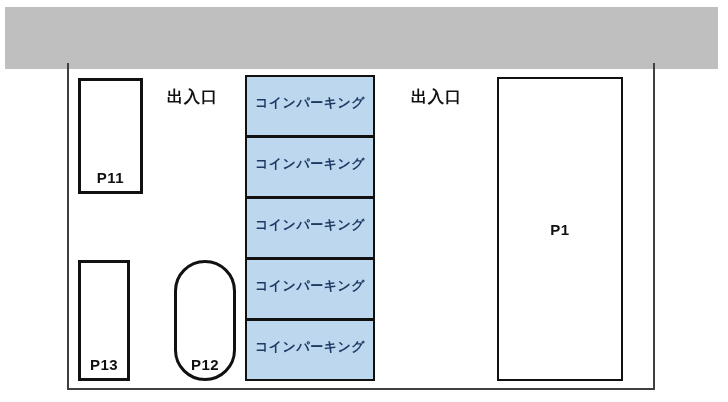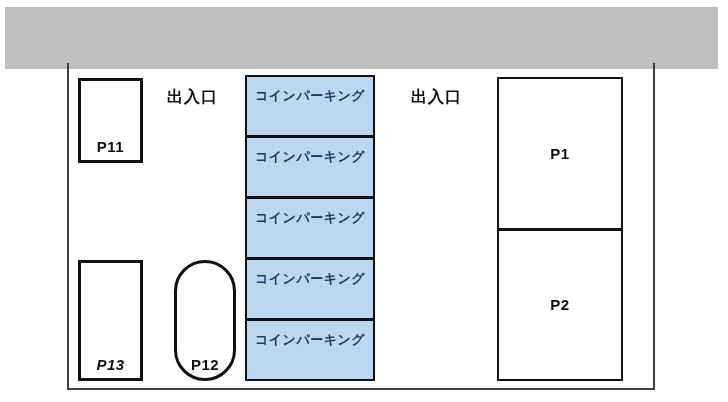--- a/index.html
+++ b/index.html
@@ -50,22 +50,22 @@
     position: absolute;
     left: 0;
     right: 0;
     bottom: 5px;
     text-align: center;
     font-size: 15px;
     font-weight: 600;
     color: #111111;
     letter-spacing: 0.5px;
   }
-  #stall-p11 { left: 78px;  top: 78px;  width: 65px; height: 85px; }
-  #stall-p13 { left: 78px;  top: 260px; width: 65px; height: 121px; font-style: italic; }
+  #stall-p11 { left: 78px;  top: 78px;  width: 65px; height: 116px; }
+  #stall-p13 { left: 78px;  top: 260px; width: 52px; height: 121px; }
   #stall-p12 { left: 174px; top: 260px; width: 62px; height: 121px; border-radius: 31px; }
 
   .entrance-label {
     position: absolute;
     top: 87px;
     font-size: 16px;
     font-weight: bold;
     color: #111111;
     letter-spacing: 1px;
     z-index: 3;
@@ -84,39 +84,39 @@
     box-sizing: border-box;
     display: flex;
     flex-direction: column;
     z-index: 3;
   }
   .coin-cell {
     flex: 1 1 0;
     background: #BDD7EE;
     border-bottom: 3px solid #111111;
     box-sizing: border-box;
-    padding: 10px 0 0 8px;
+    padding: 17px 0 0 8px;
     font-size: 13px;
     font-weight: bold;
     color: #1F3864;
     letter-spacing: 0.5px;
   }
   .coin-cell:last-child { border-bottom: none; }
 
   
   .right-column {
     position: absolute;
     left: 497px;
     top: 77px;
     width: 126px;
     height: 304px;
     border: 2px solid #111111;
     box-sizing: border-box;
     display: flex;
-    flex-direction: column;
+    flex-direction: row;
     z-index: 3;
   }
   .right-cell {
     flex: 1 1 0;
     background: #ffffff;
     border-bottom: 3px solid #111111;
     box-sizing: border-box;
     display: flex;
     align-items: center;
     justify-content: center;
@@ -155,16 +155,15 @@
   <div class="coin-column">
     <div class="coin-cell">コインパーキング</div>
     <div class="coin-cell">コインパーキング</div>
     <div class="coin-cell">コインパーキング</div>
     <div class="coin-cell">コインパーキング</div>
     <div class="coin-cell">コインパーキング</div>
   </div>
 
   <div class="right-column">
     <div class="right-cell">P1</div>
-    <div class="right-cell">P2</div>
   </div>
 
 </div>
 
 </body></html>

